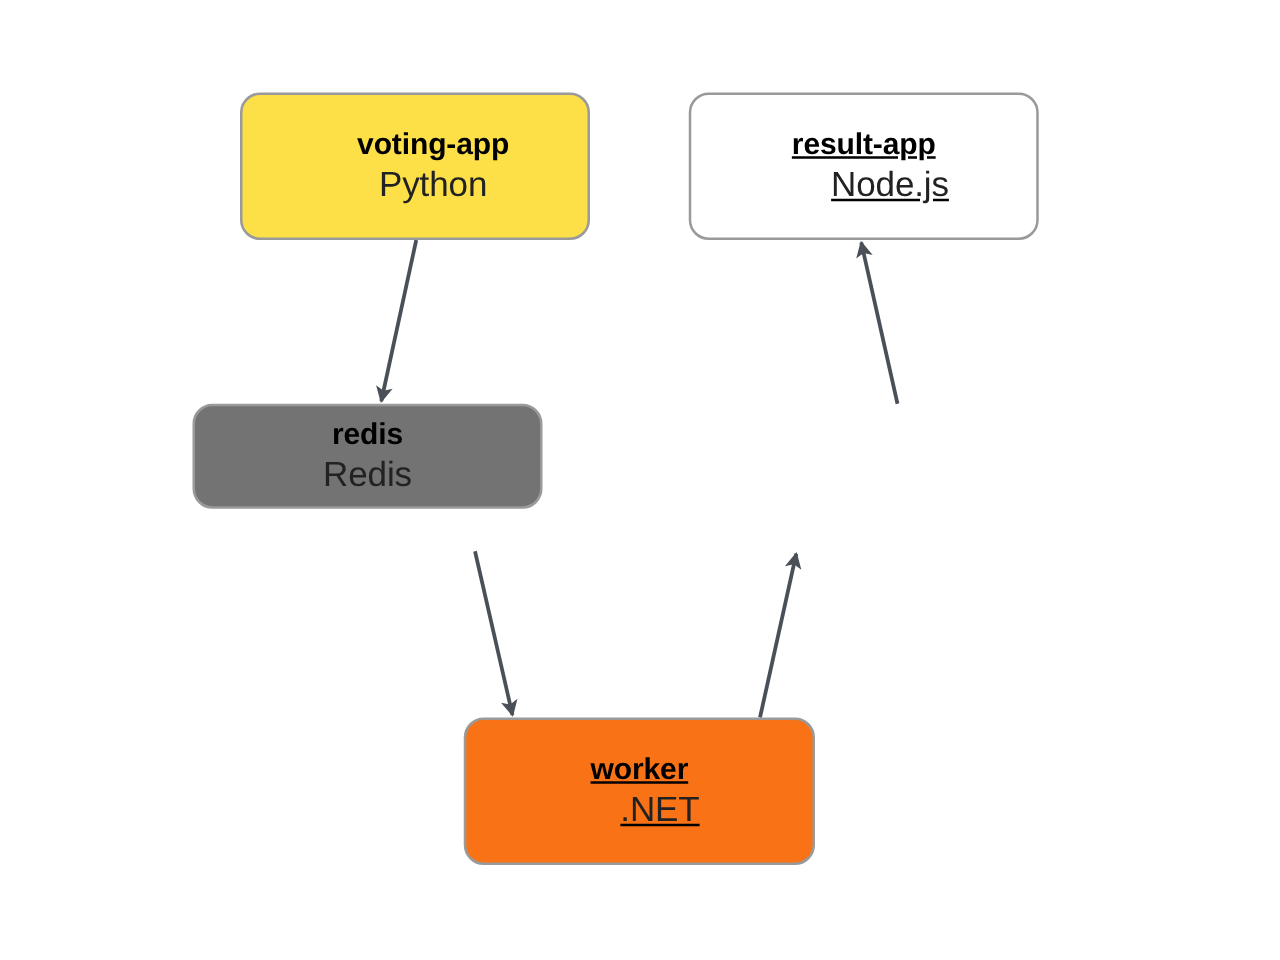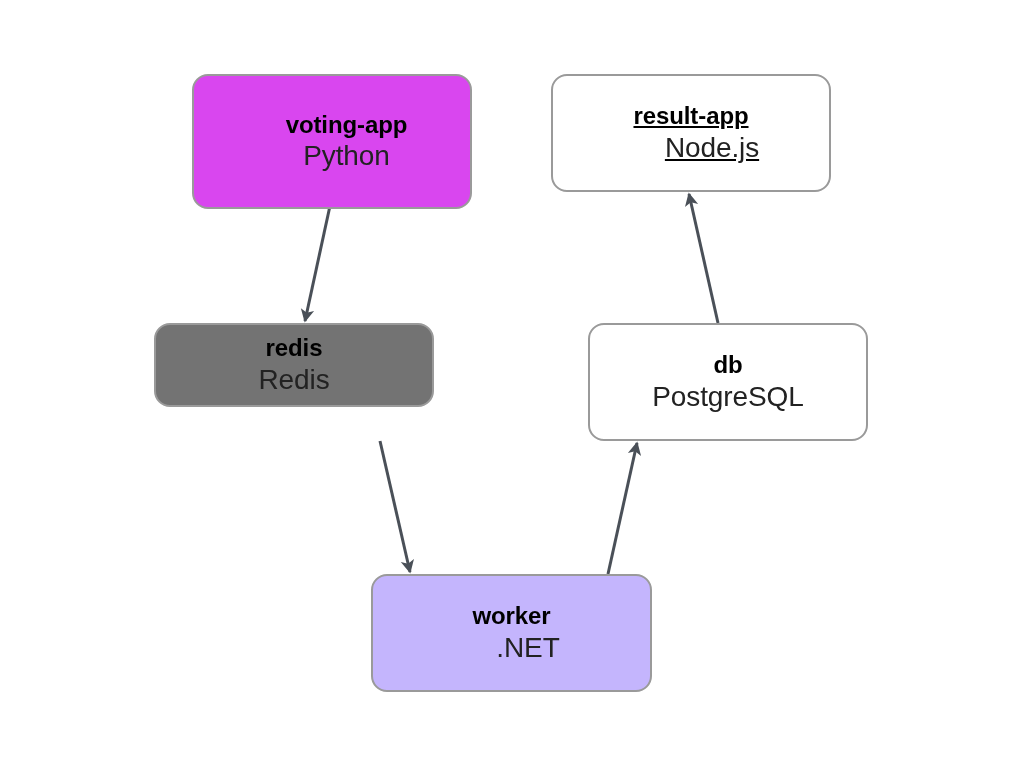--- a/index.html
+++ b/index.html
@@ -68,38 +68,34 @@
       </marker>
     </defs>
     <g id="edges-group">
         <line x1="333" y1="192" x2="305" y2="321" stroke="#4a5058" stroke-width="3" stroke-linecap="butt" marker-end="url(#arrowhead)"></line>
         <line x1="380" y1="441" x2="410" y2="572" stroke="#4a5058" stroke-width="3" stroke-linecap="butt" marker-end="url(#arrowhead)"></line>
         <line x1="608" y1="574" x2="637" y2="443" stroke="#4a5058" stroke-width="3" stroke-linecap="butt" marker-end="url(#arrowhead)"></line>
         <line x1="718" y1="323" x2="689" y2="194" stroke="#4a5058" stroke-width="3" stroke-linecap="butt" marker-end="url(#arrowhead)"></line>
       </g>
   </svg>
 
-  <div class="node" style="left: 192px; top: 74px; width: 280px; height: 135px; border-color: rgb(154, 154, 154); background: #d946ef; padding-left: 29px;">
+  <div class="node" style="left: 192px; top: 74px; width: 280px; height: 118px; border-color: rgb(154, 154, 154); background: #fde047; padding-left: 29px;">
     <div class="node-title" style="color: rgb(0, 0, 0);">voting-app</div>
     <div class="node-subtitle" style="color: rgb(34, 34, 34);">Python</div>
   </div>
 
   <div class="node" style="left: 551px; top: 74px; width: 280px; height: 118px; border-color: rgb(154, 154, 154); background: rgb(255, 255, 255); text-decoration: underline;">
     <div class="node-title" style="color: rgb(0, 0, 0);">result-app</div>
     <div class="node-subtitle" style="color: rgb(34, 34, 34); margin-left: 42px;">Node.js</div>
   </div>
 
   <div class="node" style="left: 154px; top: 323px; width: 280px; height: 84px; border-color: rgb(154, 154, 154); background: #737373;">
     <div class="node-title" style="color: rgb(0, 0, 0);">redis</div>
     <div class="node-subtitle" style="color: rgb(34, 34, 34);">Redis</div>
   </div>
 
-  <div class="node" style="left: 588px; top: 323px; width: 280px; height: 118px; border-color: rgb(154, 154, 154); background: rgb(255, 255, 255);">
-    <div class="node-title" style="color: rgb(0, 0, 0);">db</div>
-    <div class="node-subtitle" style="color: rgb(34, 34, 34);">PostgreSQL</div>
-  </div>
 
-  <div class="node" style="left: 371px; top: 574px; width: 281px; height: 118px; border-color: rgb(154, 154, 154); background: #c4b5fd;">
+  <div class="node" style="left: 371px; top: 574px; width: 281px; height: 118px; border-color: rgb(154, 154, 154); background: #f97316; text-decoration: underline;">
     <div class="node-title" style="color: rgb(0, 0, 0);">worker</div>
     <div class="node-subtitle" style="color: rgb(34, 34, 34); margin-left: 33px;">.NET</div>
   </div>
 
 </div>
 
 </body></html>

